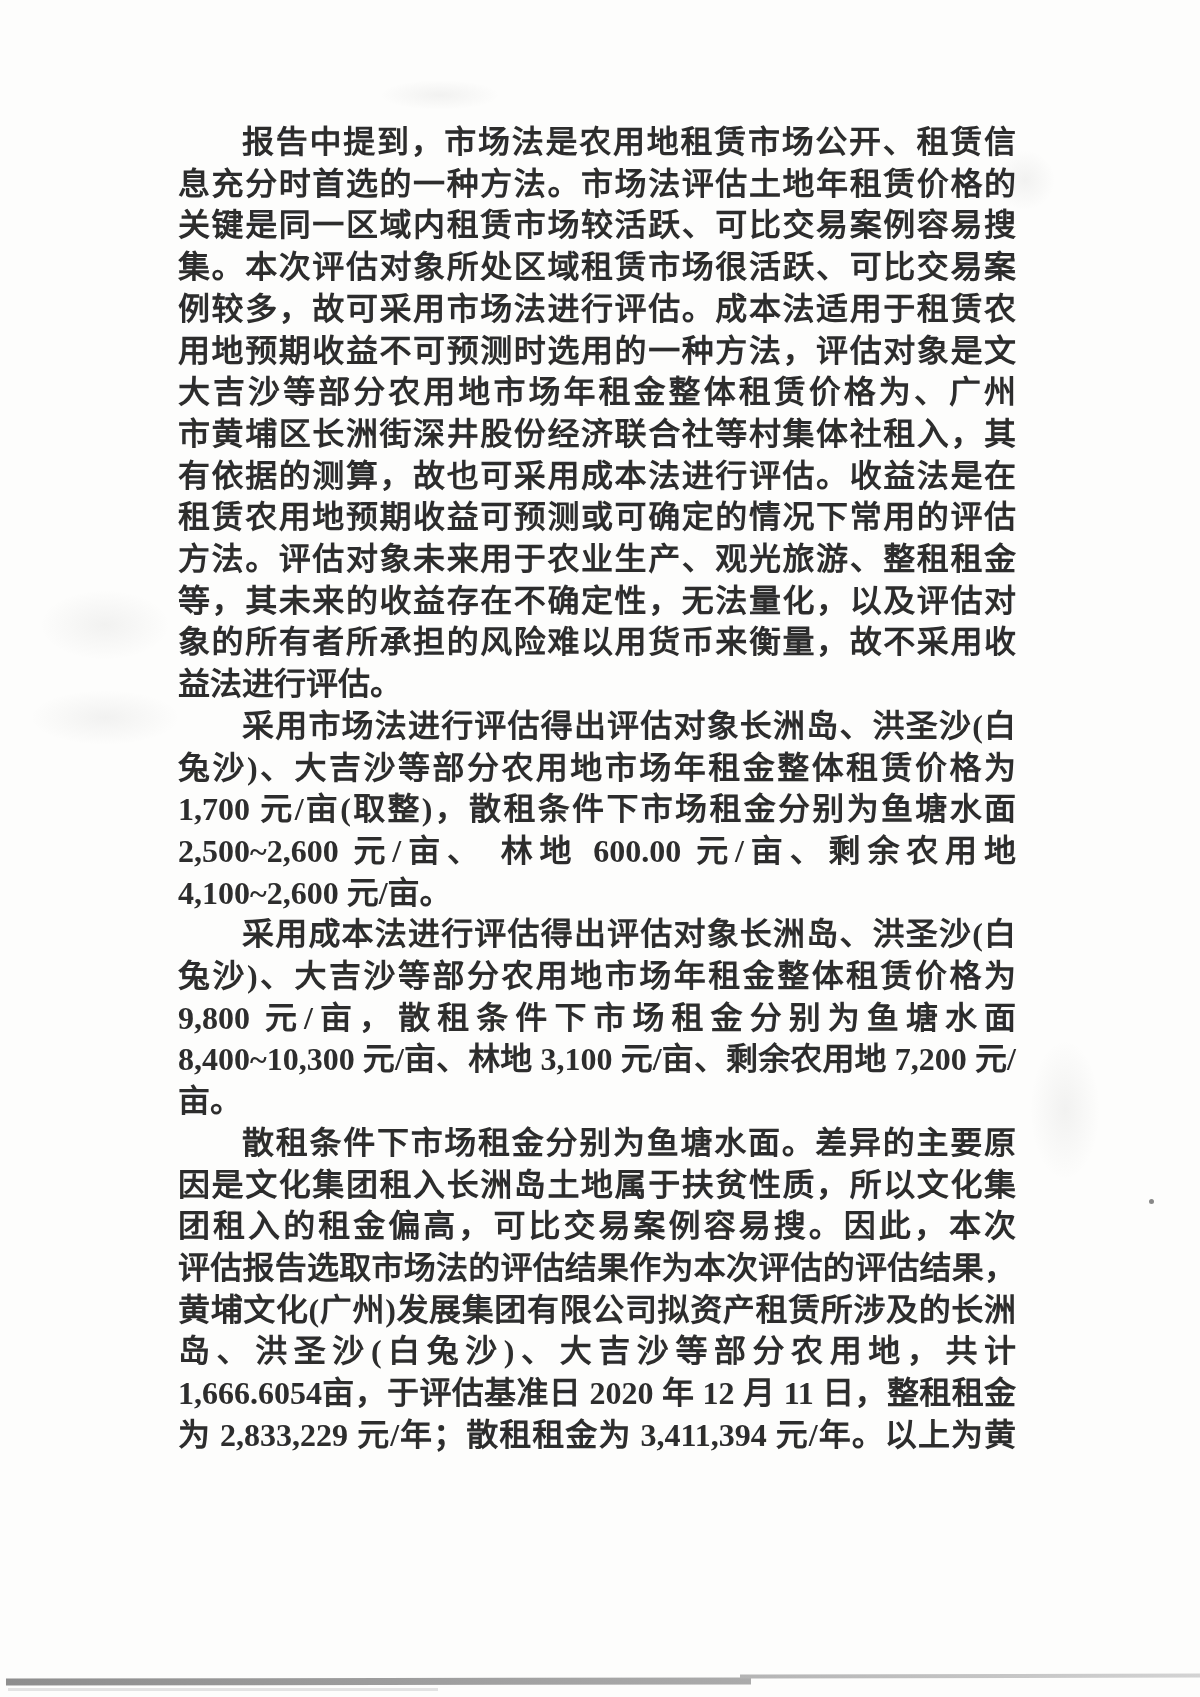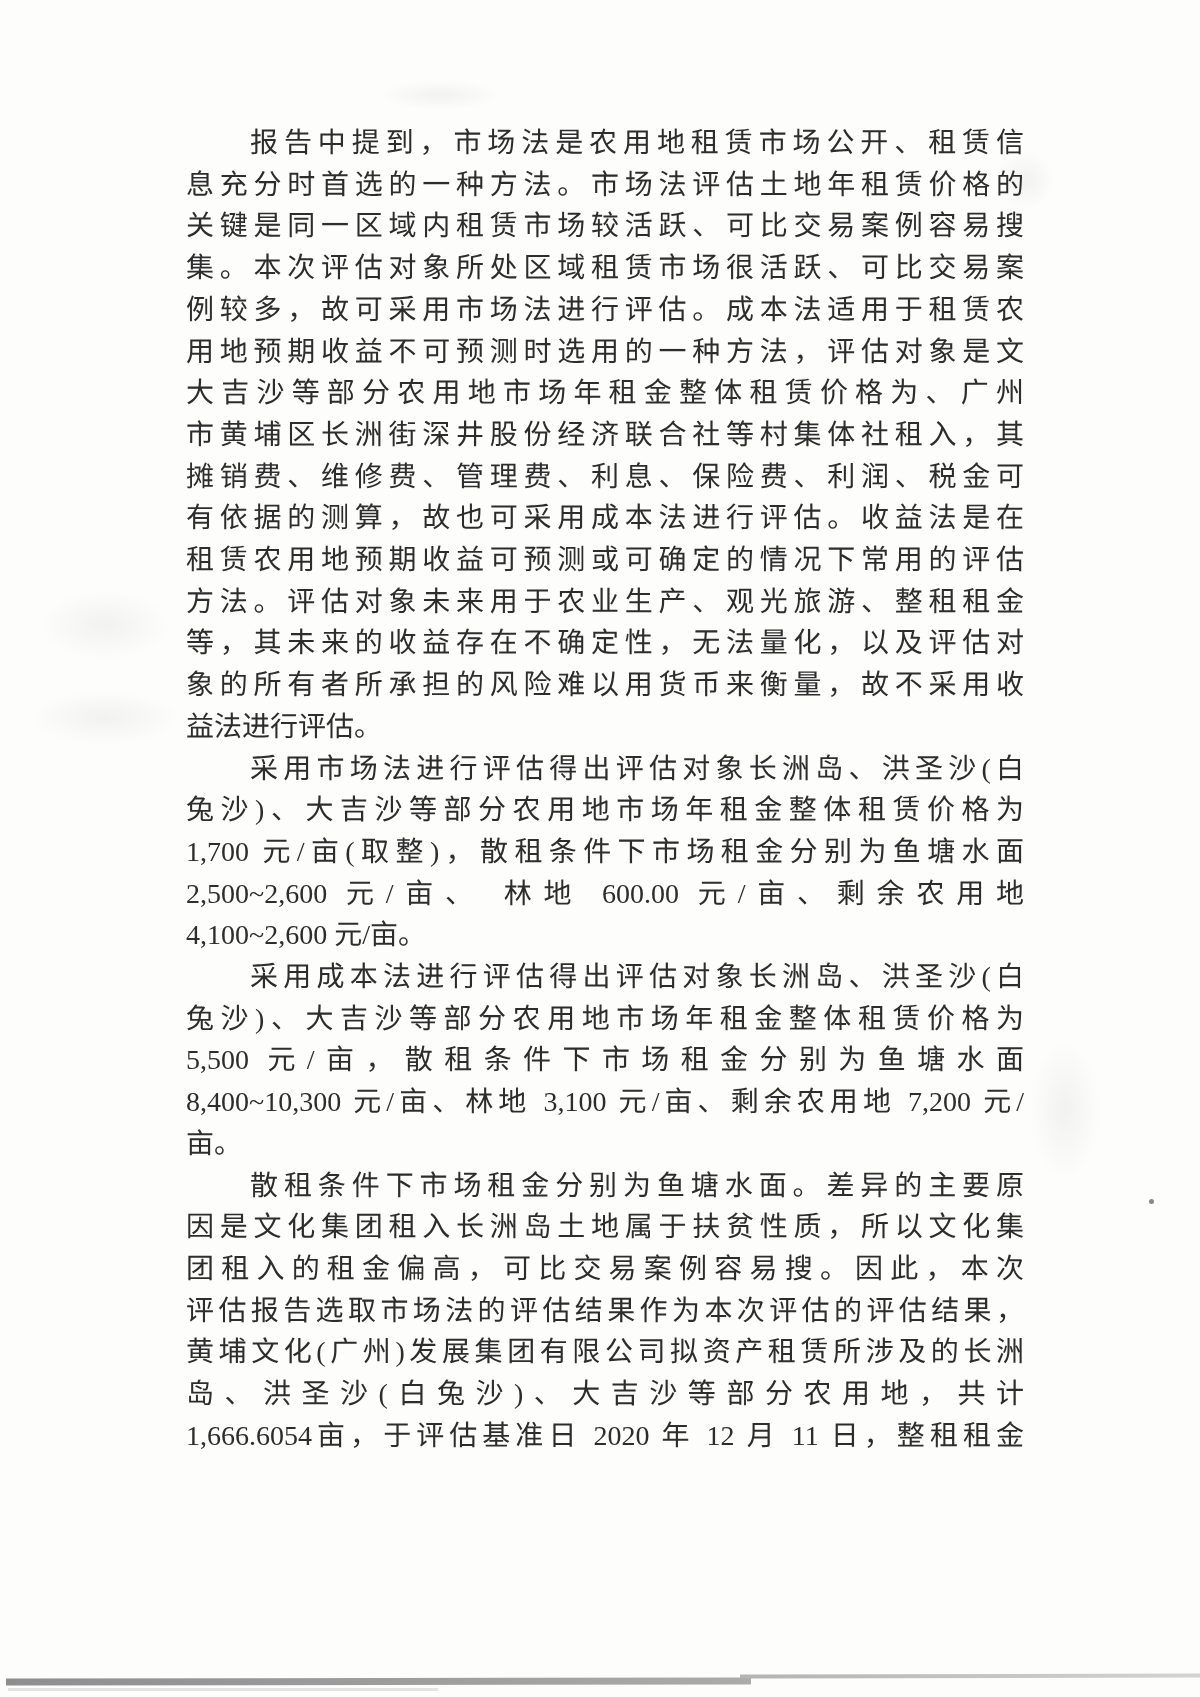--- a/index.html
+++ b/index.html
@@ -10,27 +10,27 @@
   .page {
     position: relative;
     width: 1200px;
     height: 1697px;
     background: #fdfdfc;
     overflow: hidden;
     font-family: "Liberation Serif", "DejaVu Serif", serif;
   }
   .text-block {
     position: absolute;
-    left: 186px;
+    left: 178px;
     top: 122px;
     width: 838px;
-    font-size: 28px;
+    font-size: 32px;
     line-height: 41.7px;
     color: #2d2d2d;
-    font-weight: 400;
+    font-weight: 700;
   }
   .line {
     text-align: justify;
     text-align-last: justify;
     min-height: 41.7px;
   }
   .line.indent { text-indent: 64px; }
   .line.short  { text-align-last: left; }
 
   
@@ -70,44 +70,44 @@
 
   <div class="text-block">
     <div class="line indent">报告中提到，市场法是农用地租赁市场公开、租赁信</div>
     <div class="line">息充分时首选的一种方法。市场法评估土地年租赁价格的</div>
     <div class="line">关键是同一区域内租赁市场较活跃、可比交易案例容易搜</div>
     <div class="line">集。本次评估对象所处区域租赁市场很活跃、可比交易案</div>
     <div class="line">例较多，故可采用市场法进行评估。成本法适用于租赁农</div>
     <div class="line">用地预期收益不可预测时选用的一种方法，评估对象是文</div>
     <div class="line">大吉沙等部分农用地市场年租金整体租赁价格为、广州</div>
     <div class="line">市黄埔区长洲街深井股份经济联合社等村集体社租入，其</div>
-    <div class="line">摊销费、维修费、管理费、利息、保险费、利润、税金可</div>
     <div class="line">有依据的测算，故也可采用成本法进行评估。收益法是在</div>
     <div class="line">租赁农用地预期收益可预测或可确定的情况下常用的评估</div>
     <div class="line">方法。评估对象未来用于农业生产、观光旅游、整租租金</div>
     <div class="line">等，其未来的收益存在不确定性，无法量化，以及评估对</div>
     <div class="line">象的所有者所承担的风险难以用货币来衡量，故不采用收</div>
     <div class="line short">益法进行评估。</div>
     <div class="line indent">采用市场法进行评估得出评估对象长洲岛、洪圣沙(白</div>
     <div class="line">兔沙)、大吉沙等部分农用地市场年租金整体租赁价格为</div>
     <div class="line">1,700 元/亩(取整)，散租条件下市场租金分别为鱼塘水面</div>
     <div class="line">2,500~2,600 元/亩、 林地 600.00 元/亩、剩余农用地</div>
     <div class="line short">4,100~2,600 元/亩。</div>
     <div class="line indent">采用成本法进行评估得出评估对象长洲岛、洪圣沙(白</div>
     <div class="line">兔沙)、大吉沙等部分农用地市场年租金整体租赁价格为</div>
-    <div class="line">5,500 元/亩，散租条件下市场租金分别为鱼塘水面</div>
+    <div class="line">9,800 元/亩，散租条件下市场租金分别为鱼塘水面</div>
     <div class="line">8,400~10,300 元/亩、林地 3,100 元/亩、剩余农用地 7,200 元/</div>
     <div class="line short">亩。</div>
     <div class="line indent">散租条件下市场租金分别为鱼塘水面。差异的主要原</div>
     <div class="line">因是文化集团租入长洲岛土地属于扶贫性质，所以文化集</div>
     <div class="line">团租入的租金偏高，可比交易案例容易搜。因此，本次</div>
     <div class="line">评估报告选取市场法的评估结果作为本次评估的评估结果，</div>
     <div class="line">黄埔文化(广州)发展集团有限公司拟资产租赁所涉及的长洲</div>
     <div class="line">岛、洪圣沙(白兔沙)、大吉沙等部分农用地，共计</div>
     <div class="line">1,666.6054亩，于评估基准日 2020 年 12 月 11 日，整租租金</div>
+    <div class="line">为 2,833,229 元/年；散租租金为 3,411,394 元/年。以上为黄</div>
   </div>
 
   <div class="artifact band-dark"></div>
   <div class="artifact band-light"></div>
   <div class="artifact band-echo"></div>
   <div class="artifact smudge smudge-a"></div>
   <div class="artifact smudge smudge-b"></div>
   <div class="artifact smudge smudge-c"></div>
   <div class="artifact smudge smudge-d"></div>
   <div class="artifact smudge smudge-e"></div>

